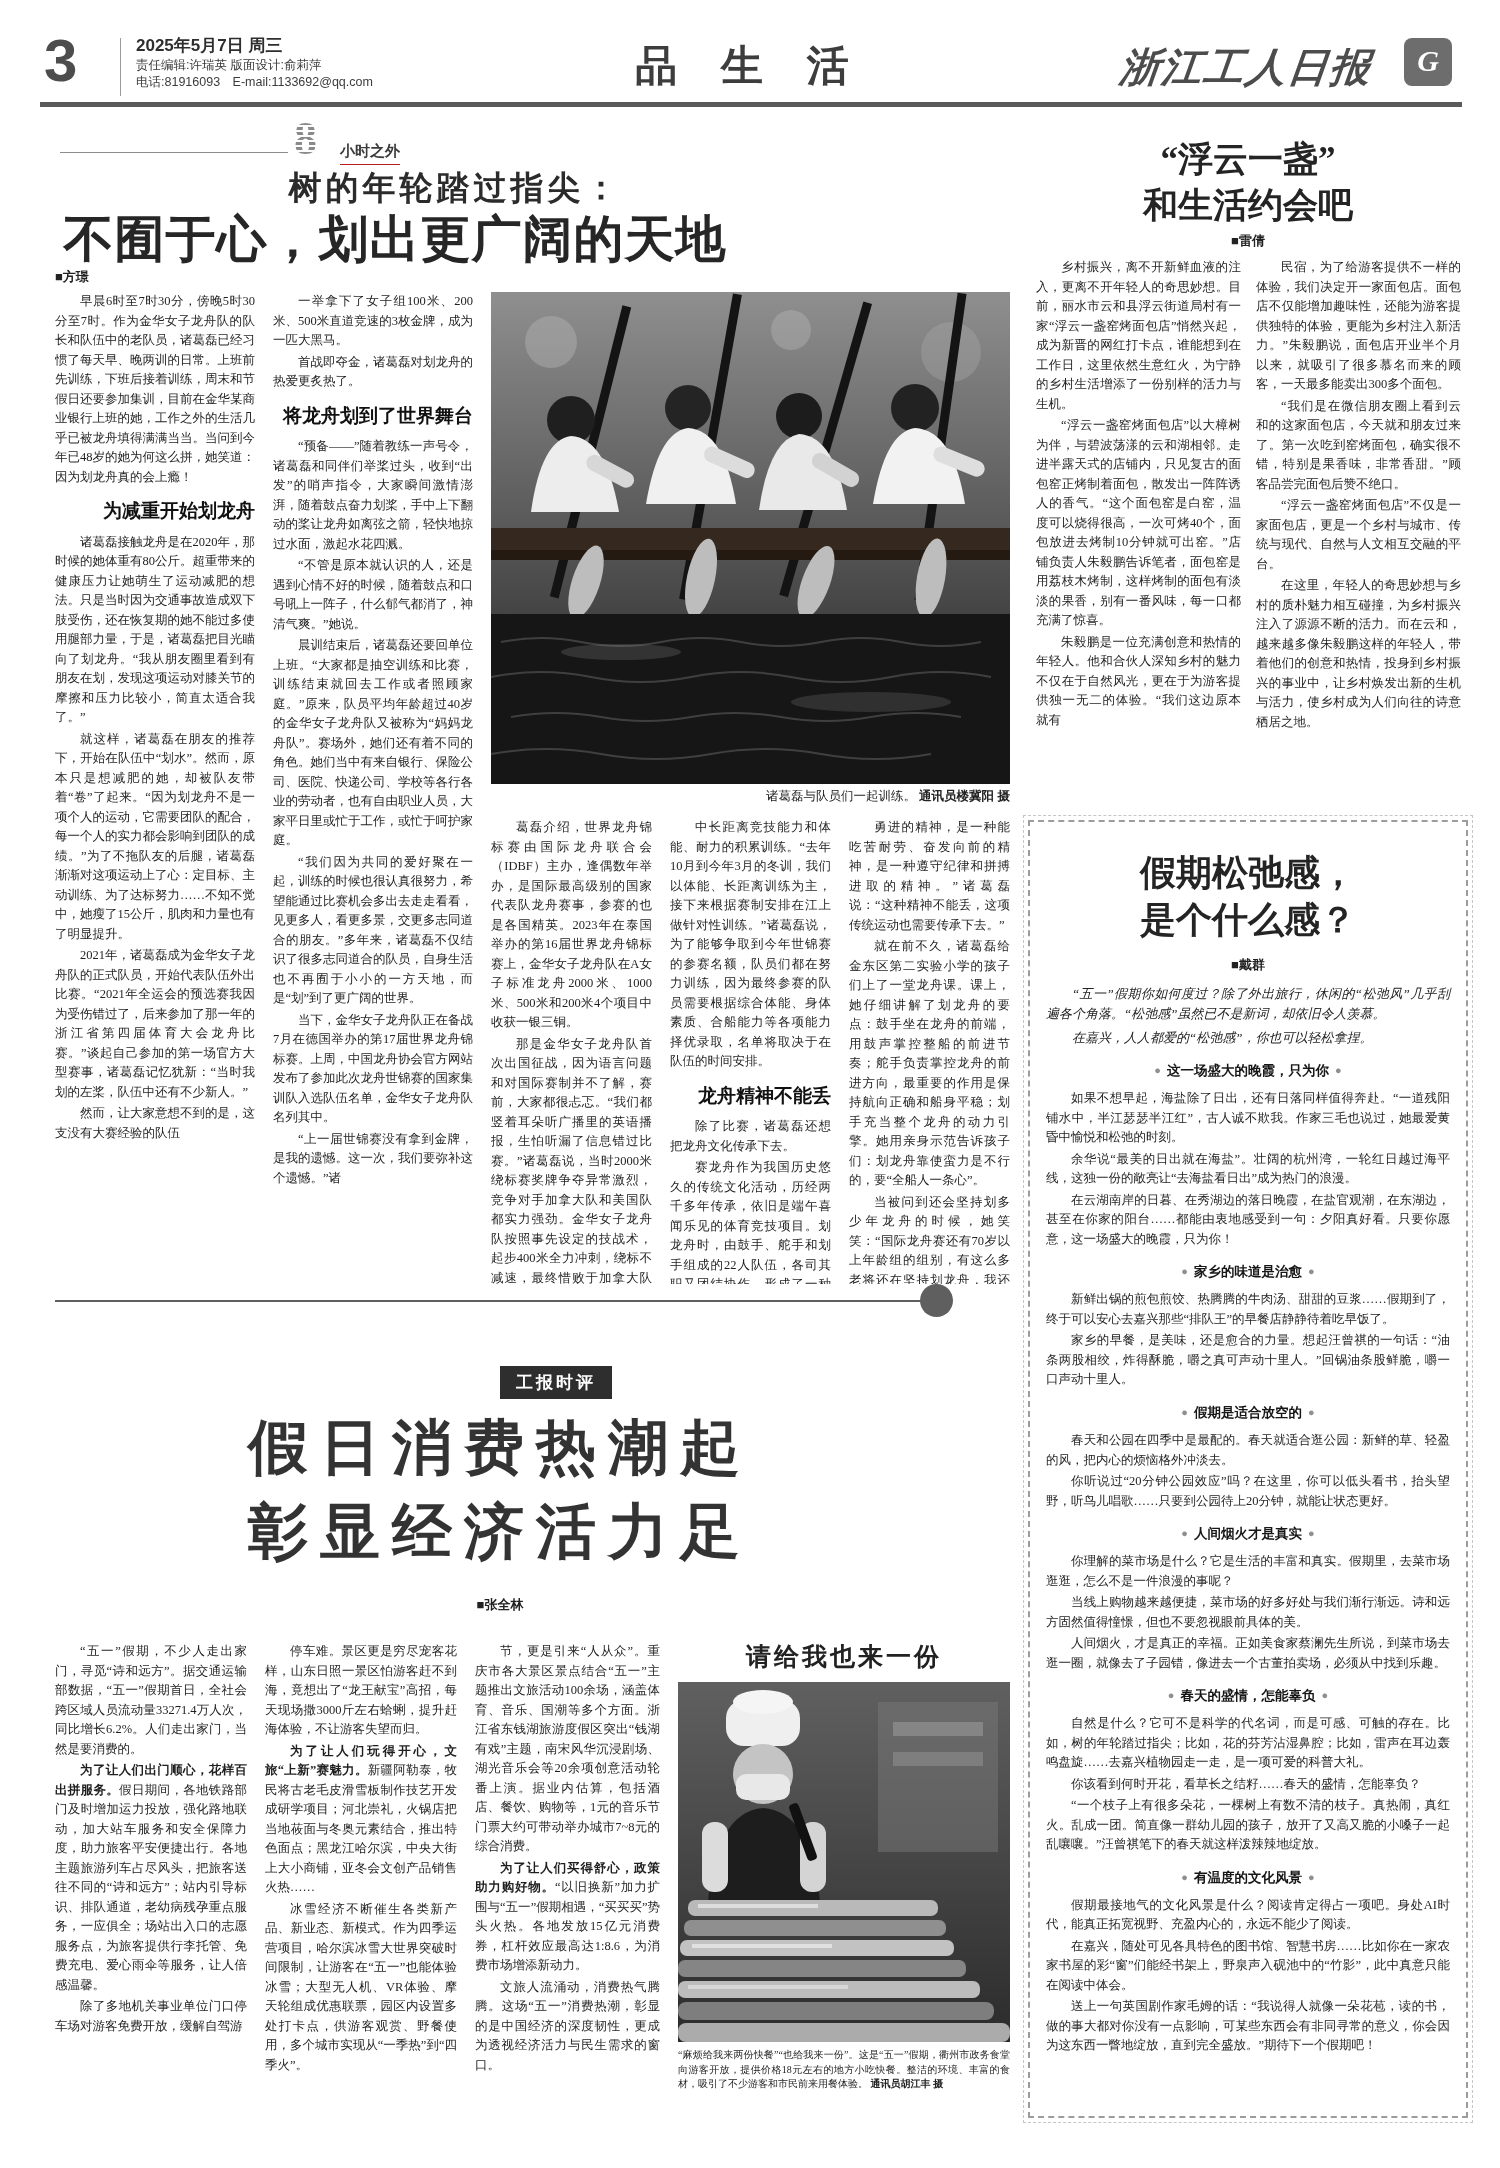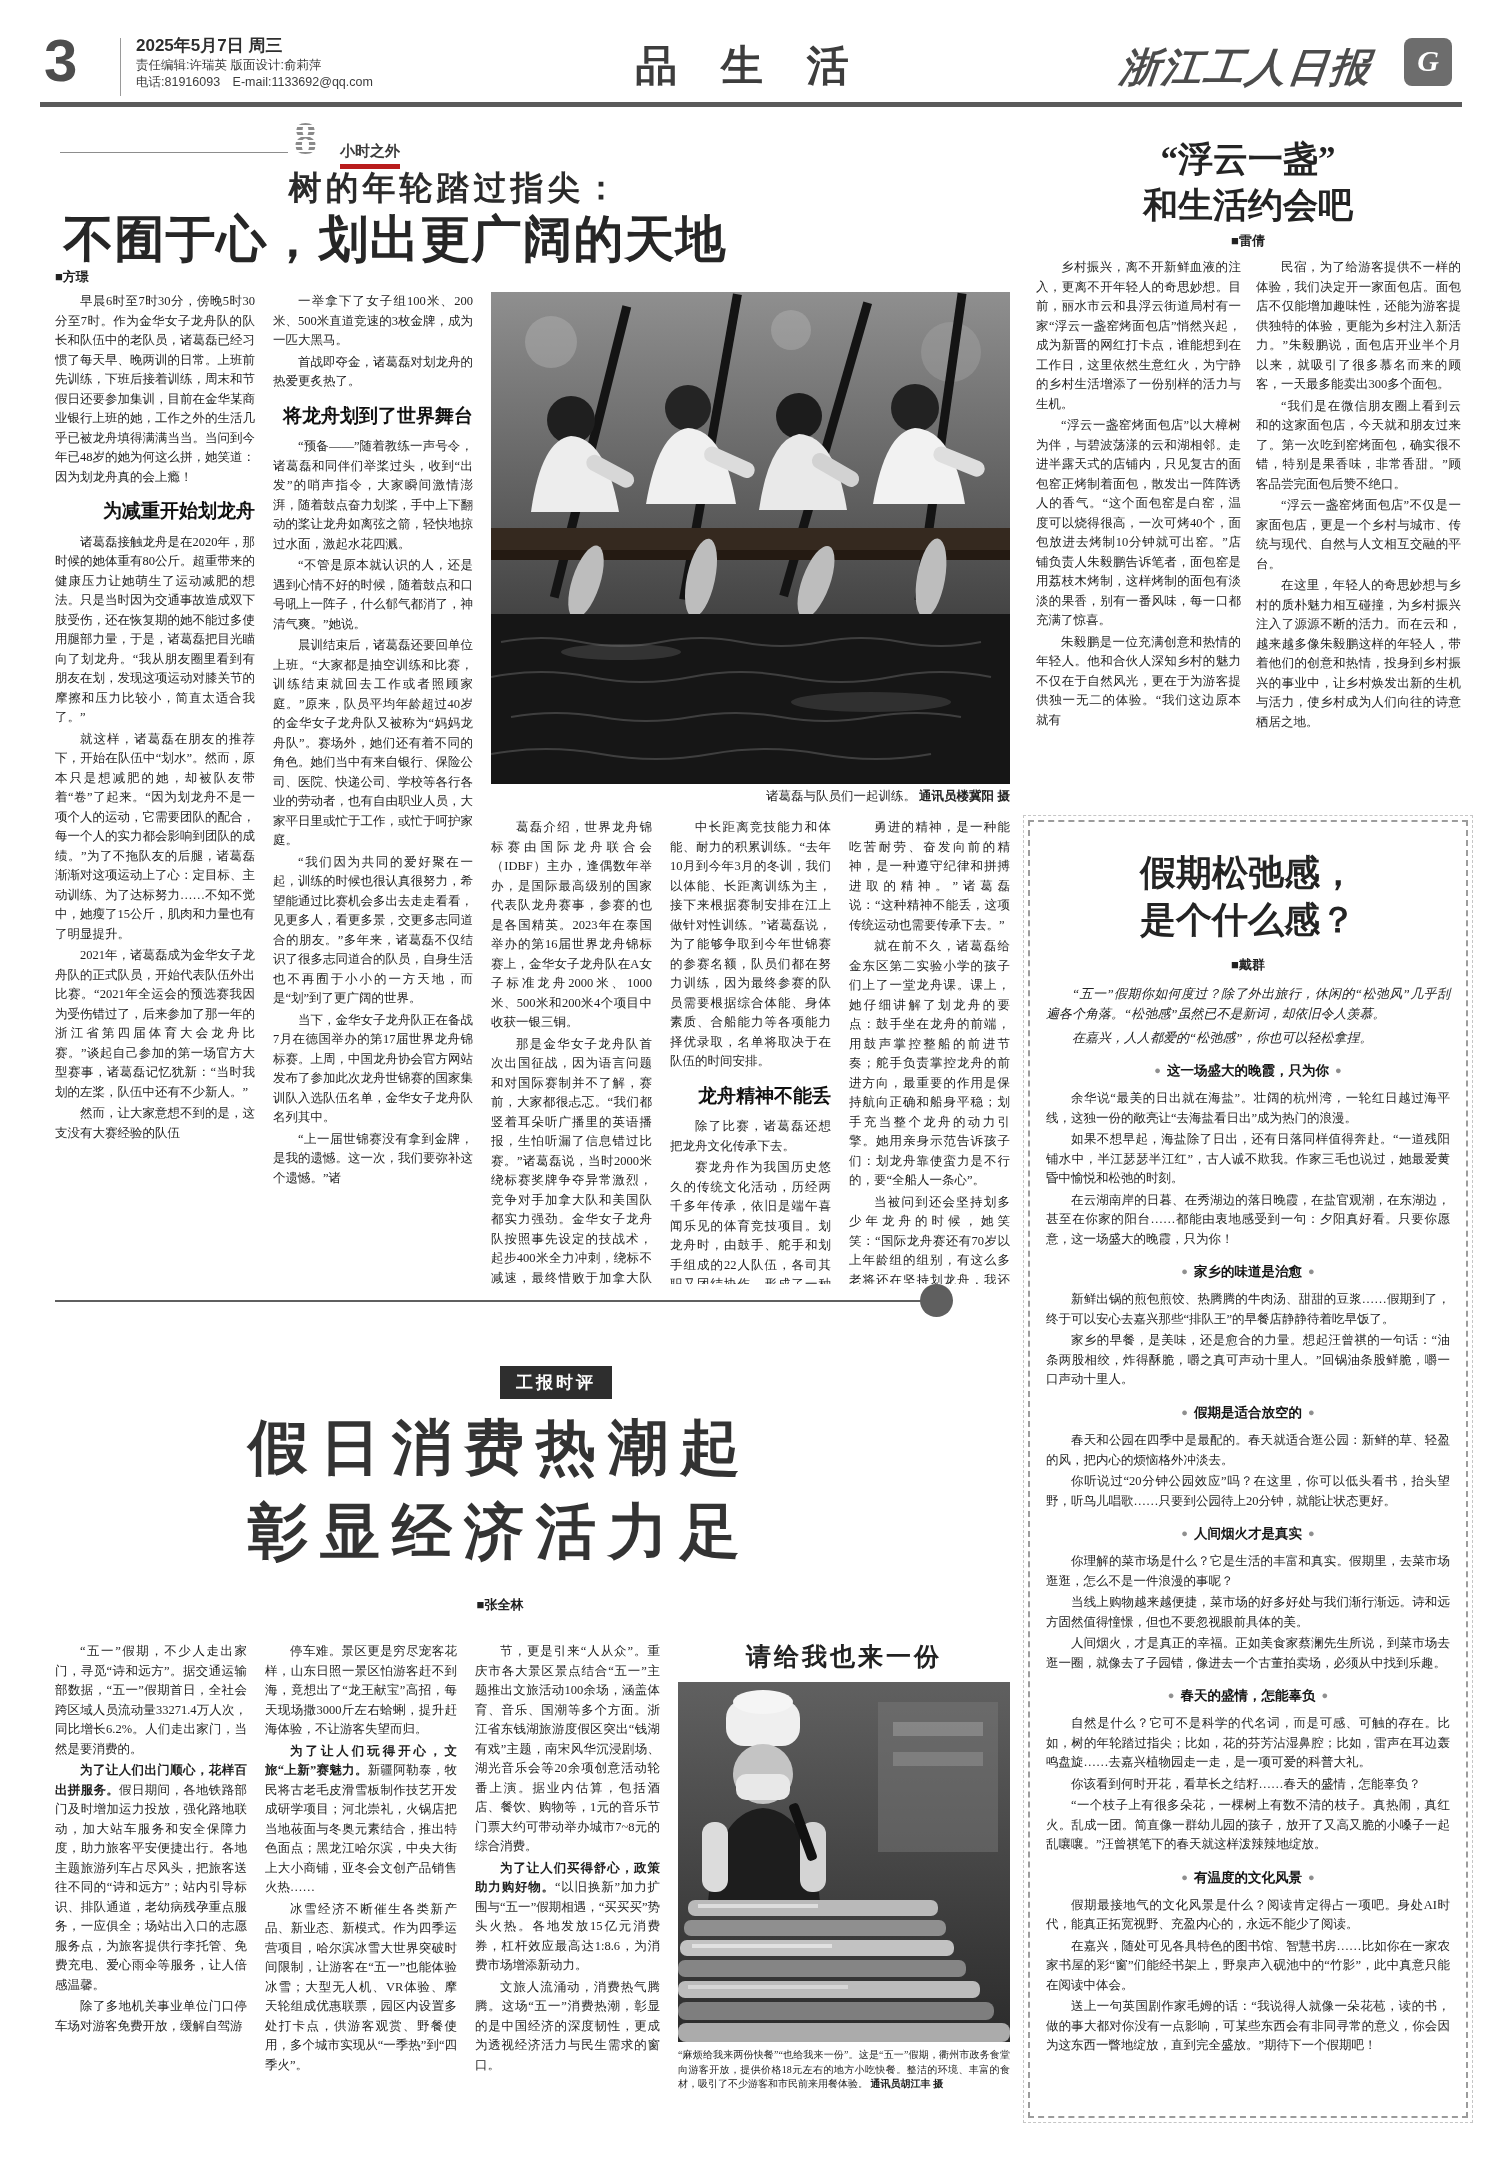--- a/index.html
+++ b/index.html
@@ -25,21 +25,21 @@
   .t-lead{font-style:italic;text-indent:2em;margin:0 0 4px 0;font-size:13px;color:#222;}
   .t-bsub{font-weight:bold;text-align:center;text-indent:0;margin:12px 0 8px 0;font-size:13.5px;color:#161616;}
   .t-bsub::before,.t-bsub::after{content:"●";color:#8f8f8f;font-size:11px;vertical-align:1px;padding:0 6px;}
   .byline{font:bold 13px "Liberation Sans","DejaVu Sans",sans-serif;color:#222;}
   
   .lbl-line{position:absolute;left:60px;top:152px;width:228px;height:1px;background:#8d8d8d;}
   .lbl-eight{position:absolute;left:294px;top:112px;font:bold 46px "Liberation Serif",serif;color:#8a8a8a;
         background:repeating-linear-gradient(180deg,#8a8a8a 0 3px,#fff 3px 5px);
         -webkit-background-clip:text;background-clip:text;-webkit-text-fill-color:transparent;}
   .lbl-text{position:absolute;left:340px;top:142px;font:bold 15px "Liberation Sans",sans-serif;color:#3c3c3c;
-        border-bottom:5px solid #b91c1c;padding-bottom:3px;}
+        border-bottom:1px solid #b91c1c;padding-bottom:3px;}
   .kicker{position:absolute;left:175px;top:166px;width:560px;text-align:center;
         font:bold 33px "Liberation Serif","DejaVu Serif",serif;color:#2b2b2b;letter-spacing:4px;}
   .headline{position:absolute;left:50px;top:206px;width:690px;text-align:center;
         font:900 50px "Liberation Sans","DejaVu Sans",sans-serif;color:#262626;letter-spacing:1px;}
   .main-byline{position:absolute;left:55px;top:268px;width:680px;text-align:left;}
   .photo-main{position:absolute;left:491px;top:292px;width:519px;height:492px;background:#444;}
   .photo-cap{position:absolute;left:491px;top:788px;width:519px;text-align:right;font-size:12.5px;color:#222;}
   .photo-cap b{font-family:"Liberation Sans",sans-serif;}
   
   .sec-line{position:absolute;left:55px;top:1300px;width:878px;height:2px;background:#5f5f5f;}
@@ -282,22 +282,22 @@
   <div class="box">
     <div class="box-title">
       <div>假期松弛感，</div>
       <div>是个什么感？</div>
     </div>
     <div class="box-byline byline">■戴群</div>
     <div class="box-body">
         <div class="t-lead">“五一”假期你如何度过？除了外出旅行，休闲的“松弛风”几乎刮遍各个角落。“松弛感”虽然已不是新词，却依旧令人羡慕。</div>
         <div class="t-lead">在嘉兴，人人都爱的“松弛感”，你也可以轻松拿捏。</div>
         <div class="t-bsub">这一场盛大的晚霞，只为你</div>
+        <div class="t-p">如果不想早起，海盐除了日出，还有日落同样值得奔赴。“一道残阳铺水中，半江瑟瑟半江红”，古人诚不欺我。作家三毛也说过，她最爱黄昏中愉悦和松弛的时刻。</div>
         <div class="t-p">余华说“最美的日出就在海盐”。壮阔的杭州湾，一轮红日越过海平线，这独一份的敞亮让“去海盐看日出”成为热门的浪漫。</div>
-        <div class="t-p">如果不想早起，海盐除了日出，还有日落同样值得奔赴。“一道残阳铺水中，半江瑟瑟半江红”，古人诚不欺我。作家三毛也说过，她最爱黄昏中愉悦和松弛的时刻。</div>
         <div class="t-p">在云湖南岸的日暮、在秀湖边的落日晚霞，在盐官观潮，在东湖边，甚至在你家的阳台……都能由衷地感受到一句：夕阳真好看。只要你愿意，这一场盛大的晚霞，只为你！</div>
         <div class="t-bsub">家乡的味道是治愈</div>
         <div class="t-p">新鲜出锅的煎包煎饺、热腾腾的牛肉汤、甜甜的豆浆……假期到了，终于可以安心去嘉兴那些“排队王”的早餐店静静待着吃早饭了。</div>
         <div class="t-p">家乡的早餐，是美味，还是愈合的力量。想起汪曾祺的一句话：“油条两股相绞，炸得酥脆，嚼之真可声动十里人。”回锅油条股鲜脆，嚼一口声动十里人。</div>
         <div class="t-bsub">假期是适合放空的</div>
         <div class="t-p">春天和公园在四季中是最配的。春天就适合逛公园：新鲜的草、轻盈的风，把内心的烦恼格外冲淡去。</div>
         <div class="t-p">你听说过“20分钟公园效应”吗？在这里，你可以低头看书，抬头望野，听鸟儿唱歌……只要到公园待上20分钟，就能让状态更好。</div>
         <div class="t-bsub">人间烟火才是真实</div>
         <div class="t-p">你理解的菜市场是什么？它是生活的丰富和真实。假期里，去菜市场逛逛，怎么不是一件浪漫的事呢？</div>
         <div class="t-p">当线上购物越来越便捷，菜市场的好多好处与我们渐行渐远。诗和远方固然值得憧憬，但也不要忽视眼前具体的美。</div>

